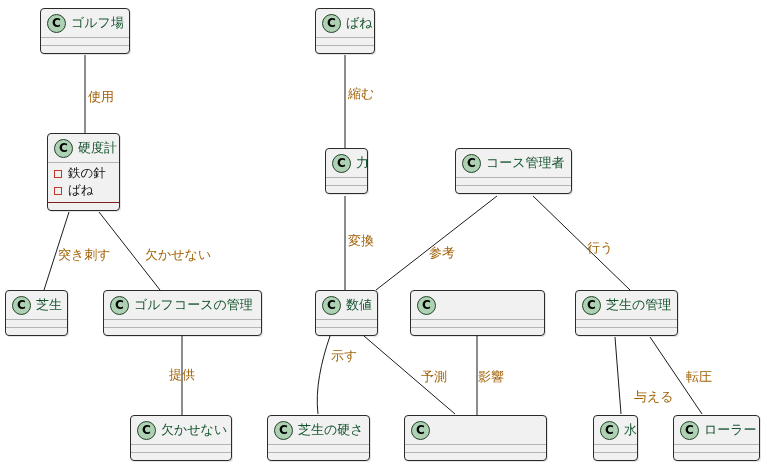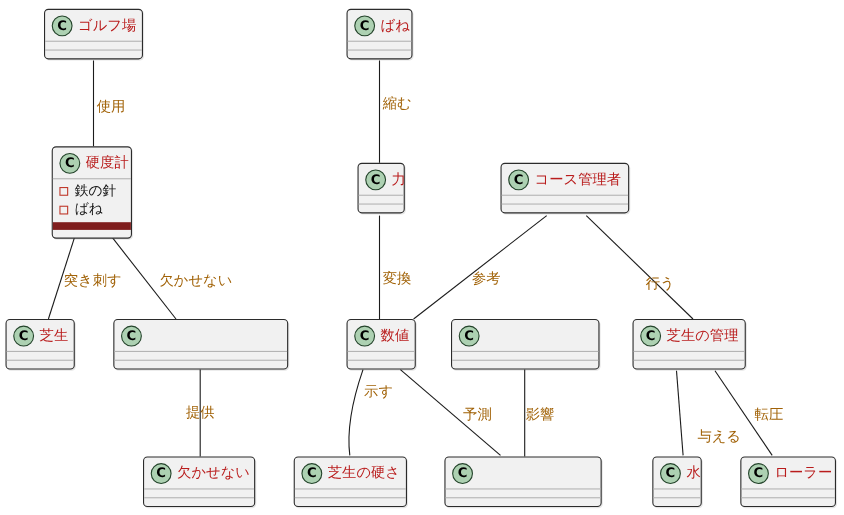--- a/index.html
+++ b/index.html
@@ -13,24 +13,24 @@
     border-radius:4px;
     box-sizing:border-box;
     box-shadow:1px 1px 0 rgba(0,0,0,0.10);
   }
   .title{display:flex;align-items:center;gap:5px;height:28px;padding:0 6px;border-bottom:1px solid #b4b4b4;}
   .circ{
     flex:0 0 auto;width:17px;height:17px;border-radius:50%;
     background:#add1b2;border:1px solid #23432a;
     font-weight:bold;font-size:12px;line-height:17px;text-align:center;color:#000;
   }
-  .cname{font-size:13px;color:#b91c1c;white-space:nowrap;}
+  .cname{font-size:13px;color:#14532d;white-space:nowrap;}
   .mid{height:7px;border-bottom:1px solid #b4b4b4;}
   .bot{height:7px;}
-  .fields{padding:2px 6px 3px;border-bottom:7px solid #7f1d1d;}
+  .fields{padding:2px 6px 3px;border-bottom:1px solid #7f1d1d;}
   .field-row{display:flex;align-items:center;gap:6px;font-size:12.5px;color:#121212;height:17px;white-space:nowrap;}
   .fsq{flex:0 0 auto;width:6px;height:6px;border:1px solid #c0392b;background:transparent;}
   .edge-label{position:absolute;font-size:13px;color:#a16207;white-space:nowrap;}
 </style>
 </head>
 <body>
 
 <div id="canvas">
 
   <svg id="edges" width="767" height="468" viewBox="0 0 767 468">
@@ -110,20 +110,21 @@
       <span class="circ">C</span>
       <span class="cname">芝生</span>
     </div>
     <div class="mid"></div>
     <div class="bot"></div>
   </div>
 
   <div class="uml-class" style="left:103px;top:290px;width:159px">
     <div class="title">
       <span class="circ">C</span>
+      <span class="cname">ゴルフコースの管理</span>
     </div>
     <div class="mid"></div>
     <div class="bot"></div>
   </div>
 
   <div class="uml-class" style="left:315px;top:290px;width:63px">
     <div class="title">
       <span class="circ">C</span>
       <span class="cname">数値</span>
     </div>
@@ -190,22 +191,22 @@
     </div>
     <div class="mid"></div>
     <div class="bot"></div>
   </div>
 
   <div class="edge-label" style="left:88px;top:88px">使用</div>
   <div class="edge-label" style="left:348px;top:85px">縮む</div>
   <div class="edge-label" style="left:58px;top:246px">突き刺す</div>
   <div class="edge-label" style="left:145px;top:246px">欠かせない</div>
   <div class="edge-label" style="left:169px;top:366px">提供</div>
-  <div class="edge-label" style="left:348px;top:244px">変換</div>
+  <div class="edge-label" style="left:348px;top:232px">変換</div>
   <div class="edge-label" style="left:429px;top:244px">参考</div>
-  <div class="edge-label" style="left:587px;top:249px">行う</div>
+  <div class="edge-label" style="left:587px;top:239px">行う</div>
   <div class="edge-label" style="left:331px;top:347px">示す</div>
   <div class="edge-label" style="left:421px;top:368px">予測</div>
   <div class="edge-label" style="left:478px;top:368px">影響</div>
   <div class="edge-label" style="left:634px;top:388px">与える</div>
   <div class="edge-label" style="left:686px;top:368px">転圧</div>
 
 </div>
 
 </body></html>

